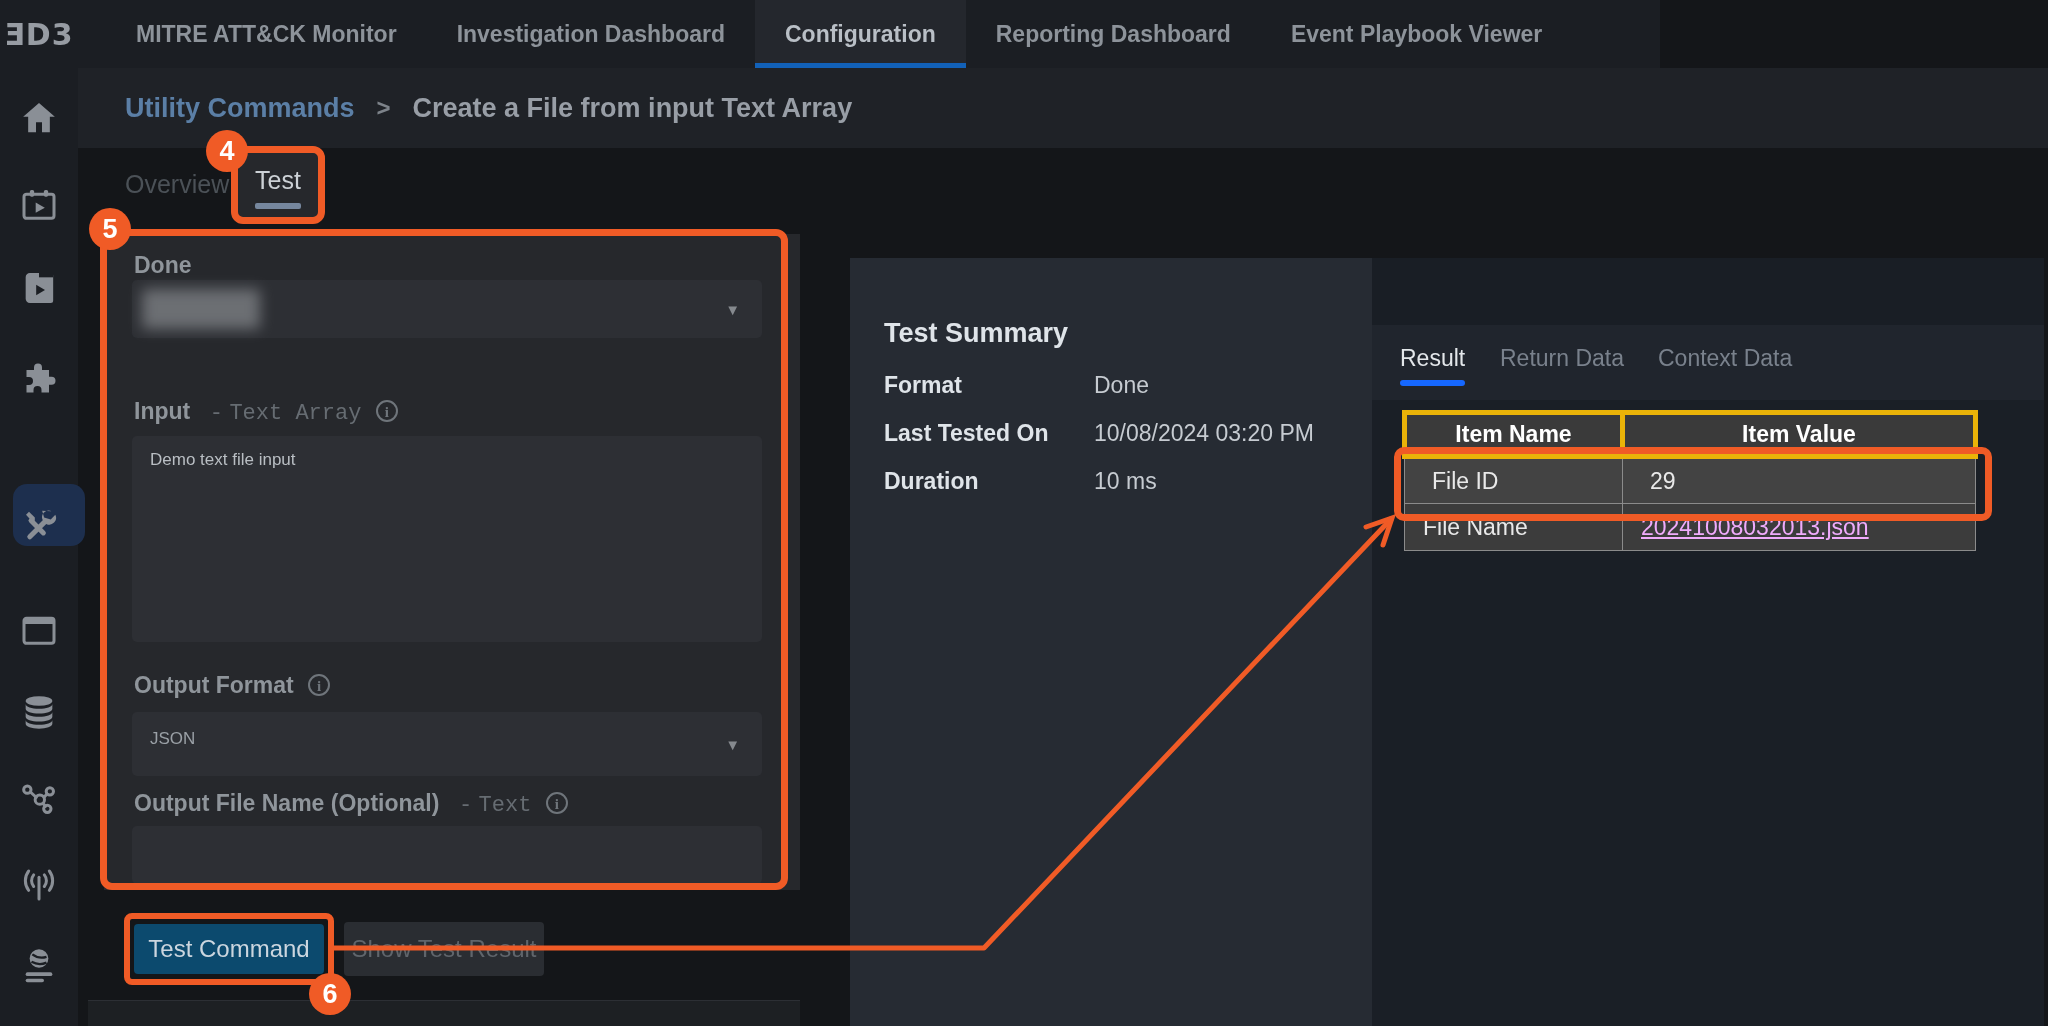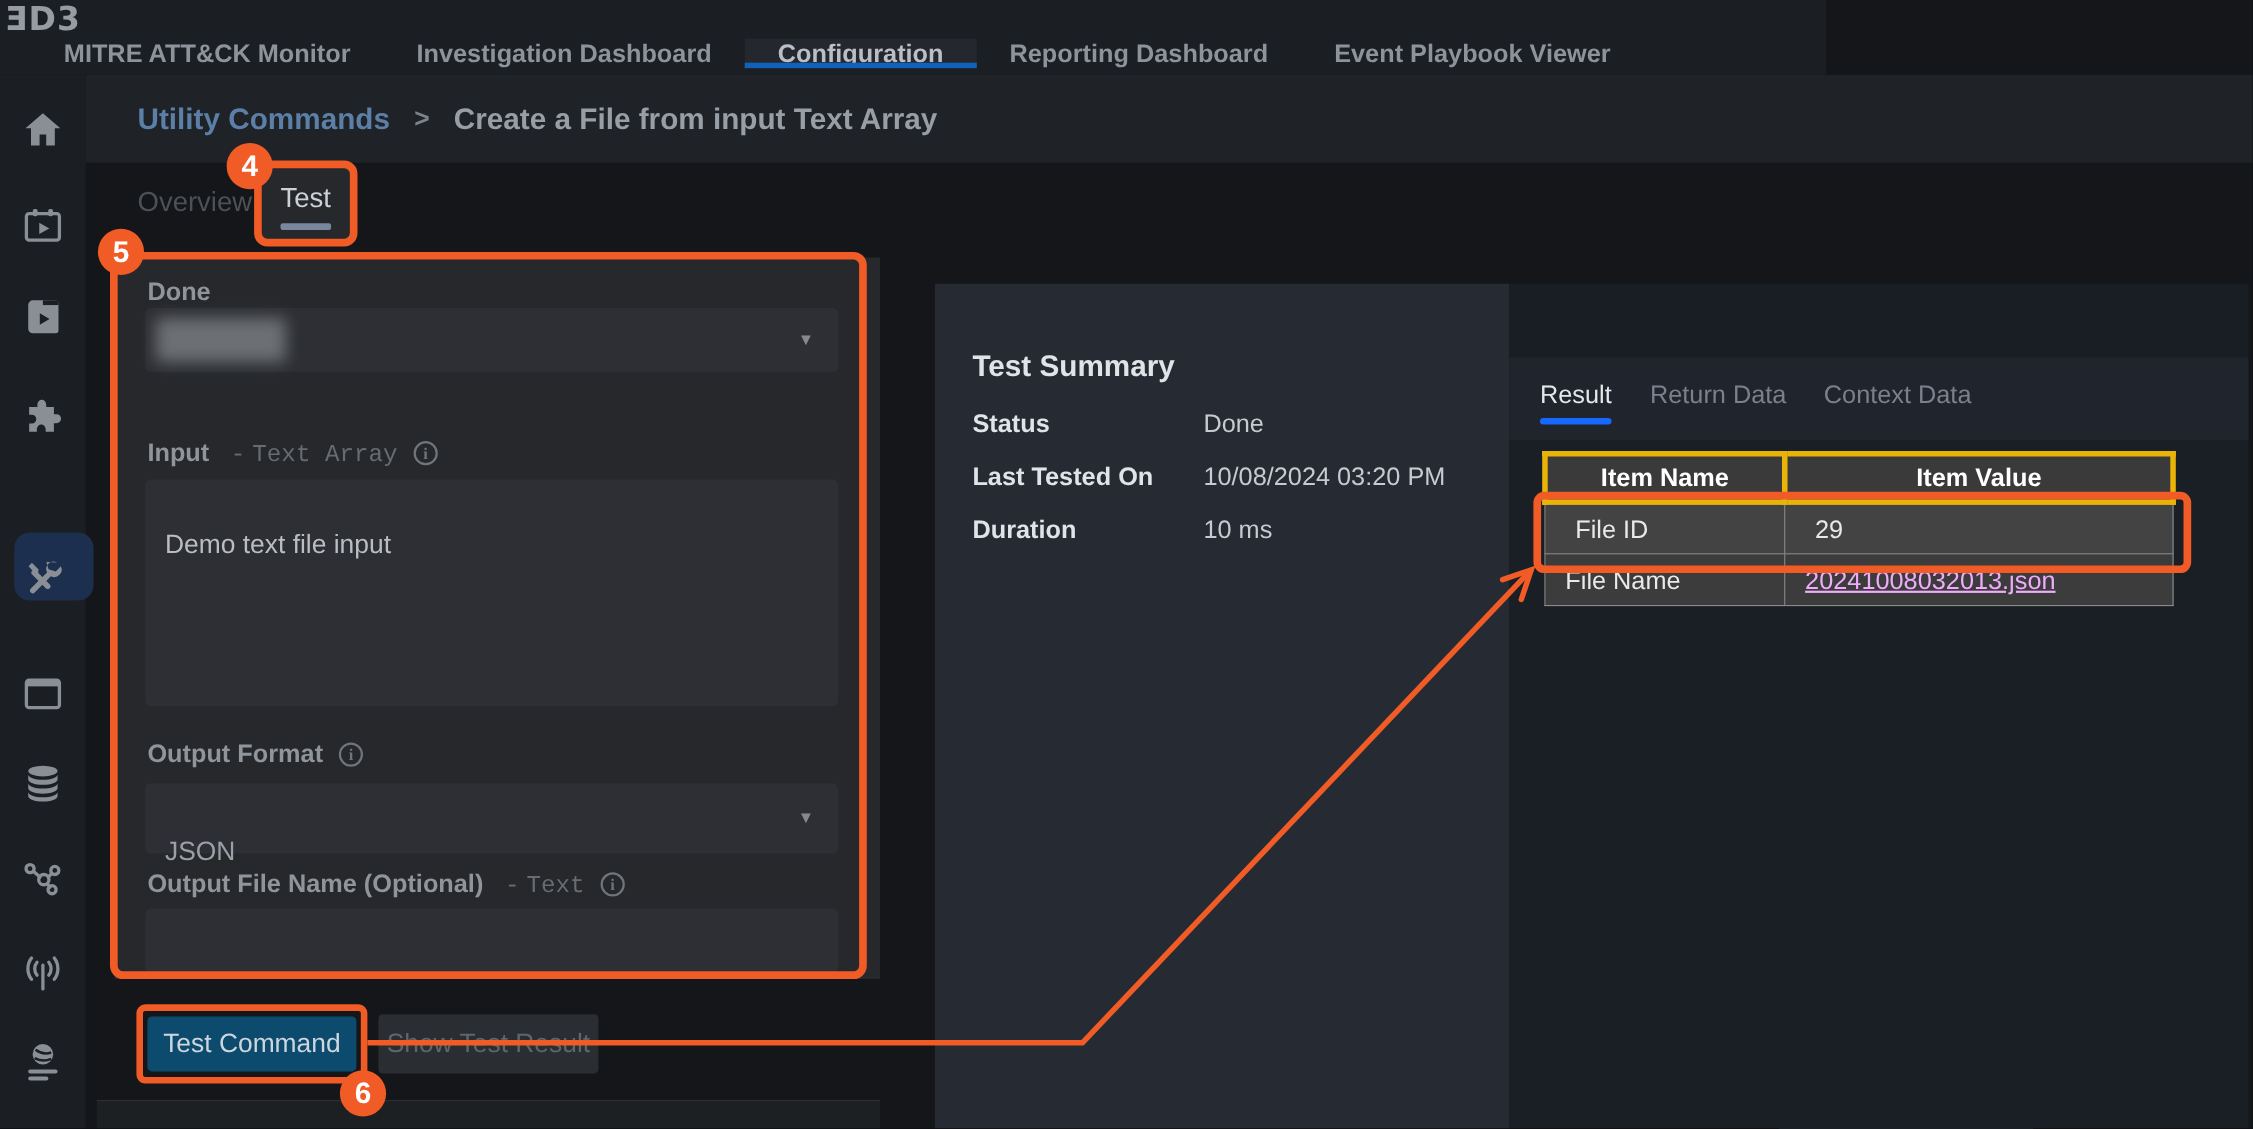--- a/index.html
+++ b/index.html
@@ -1,21 +1,21 @@
 <!DOCTYPE html>
 <html><head>
 <meta charset="utf-8">
 <style>
   * { margin:0; padding:0; box-sizing:border-box; }
   html,body { background:#0e1013; }
   body { font-family:"Liberation Sans", sans-serif; }
   .screen { position:relative; width:2048px; height:1026px; background:#141619; overflow:hidden; }
 
   
-  .topnav { position:absolute; left:0; top:0; width:1660px; height:68px; background:#1b1e23; display:flex; align-items:stretch;flex-direction:column; }
+  .topnav { position:absolute; left:0; top:0; width:1660px; height:68px; background:#1b1e23; display:flex; align-items:stretch; }
   .logo { width:78px; display:flex; align-items:center; justify-content:center; color:#979ca3; font-family:"DejaVu Sans", sans-serif; font-weight:bold; font-size:30px; letter-spacing:1px; }
   .nav-items { display:flex; align-items:stretch; margin-left:28px; }
   .nav-item { display:flex; align-items:center; padding:0 30px; color:#8d939a; font-size:23px; font-weight:bold; cursor:pointer; position:relative; }
   .nav-item.active { background:#24272d; color:#b9bfc6; }
   .nav-item.active::after { content:""; position:absolute; left:0; right:0; bottom:0; height:5px; background:#1261b8; }
 
   
   .crumb-band { position:absolute; left:78px; top:68px; width:1970px; height:80px; background:#1f2227; display:flex; align-items:center; }
   .crumb-link { color:#5b7fa6; font-size:27px; font-weight:bold; margin-left:47px; cursor:pointer; }
   .crumb-sep { color:#7d838a; font-size:24px; font-weight:bold; margin:0 22px; }
@@ -41,21 +41,21 @@
   .test-callout { position:absolute; left:231px; top:146px; width:94px; height:78px; border:7px solid #f05b26; border-radius:12px; z-index:6; pointer-events:none; }
 
   .badge { position:absolute; z-index:8; width:42px; height:42px; border-radius:50%; background:#f05b26; color:#fff; font-size:27px; font-weight:bold; display:flex; align-items:center; justify-content:center; }
 
   .fld-label { position:absolute; color:#8f959b; font-size:23px; font-weight:bold; }
   .fld-type { color:#666c72; font-weight:normal; font-family:"Liberation Mono", monospace; font-size:22px; }
   .info-icon { display:inline-block; width:22px; height:22px; border:2px solid #6f757b; border-radius:50%; color:#6f757b; font-size:15px; font-weight:bold; text-align:center; line-height:20px; font-family:"Liberation Serif", serif; vertical-align:2px; margin-left:8px; }
   .field { position:absolute; background:#2d2f34; border-radius:5px; }
   .caret { position:absolute; right:22px; top:50%; transform:translateY(-50%); color:#85898e; font-size:15px; }
   .blurblob { position:absolute; left:10px; top:9px; width:118px; height:40px; background:#7c7f83; filter:blur(7px); opacity:.8; border-radius:3px; }
-  .fld-text { position:absolute; left:18px; top:14px; color:#b9bec3; font-size:24px;margin-top:32px; }
+  .fld-text { position:absolute; left:18px; top:14px; color:#b9bec3; font-size:17px; }
   .fld-text.dim { color:#9aa0a6; }
 
   .btn { position:absolute; border-radius:4px; font-size:24px; display:flex; align-items:center; justify-content:center; cursor:pointer; }
   .btn-primary { left:134px; top:924px; width:190px; height:50px; background:#0c4a6e; color:#ccd6df; }
   .btn-secondary { left:344px; top:922px; width:200px; height:54px; background:#2a2d32; color:#60656b; }
   .btn-callout { position:absolute; left:124px; top:913px; width:210px; height:72px; border:6px solid #f05b26; border-radius:8px; z-index:6; pointer-events:none; }
   .left-footer { position:absolute; left:88px; top:1000px; width:712px; height:26px; background:#1d2023; border-top:1px solid #2c2f34; }
 
   
   .rp-header { position:absolute; left:850px; top:188px; width:1194px; height:70px; background:#3a4048; display:flex; align-items:center; }
@@ -239,21 +239,21 @@
   </div>
 
   <div class="btn btn-primary">Test Command</div>
   <div class="btn btn-secondary">Show Test Result</div>
   <div class="left-footer"></div>
 
   <div class="rp-body-left"></div>
   <div class="rp-body-right"></div>
 
   <div class="summary-title">Test Summary</div>
-  <div class="sum-label" style="top:372px;">Status</div>
+  <div class="sum-label" style="top:372px;">Format</div>
   <div class="sum-value" style="top:372px;">Done</div>
   <div class="sum-label" style="top:420px;">Last Tested On</div>
   <div class="sum-value" style="top:420px;">10/08/2024 03:20 PM</div>
   <div class="sum-label" style="top:468px;">Duration</div>
   <div class="sum-value" style="top:468px;">10 ms</div>
 
   <div class="out-tab-row">
     
   </div>
   <div class="subtab-row">

